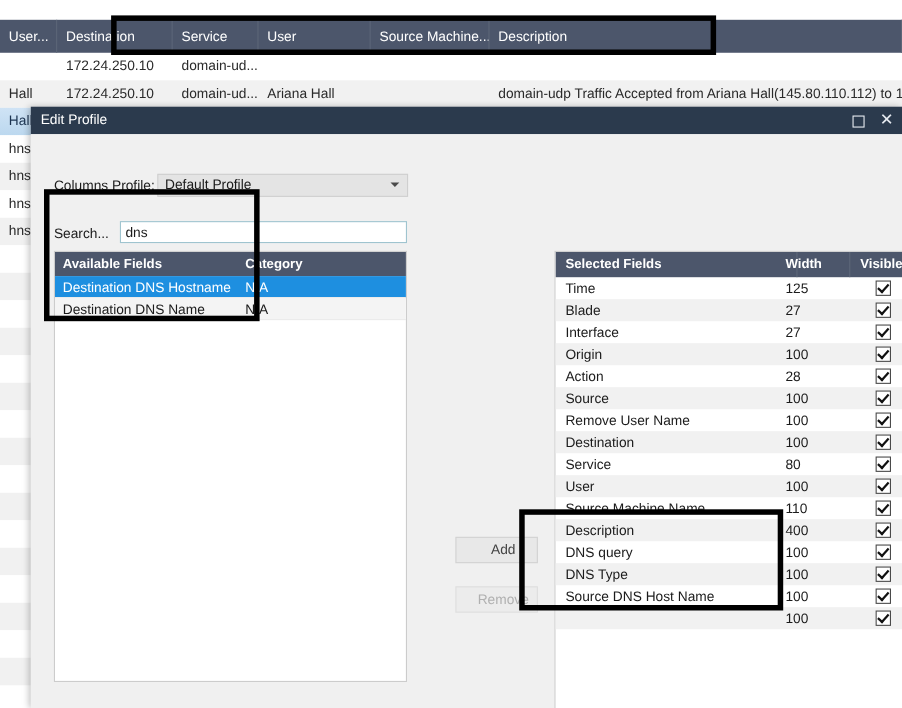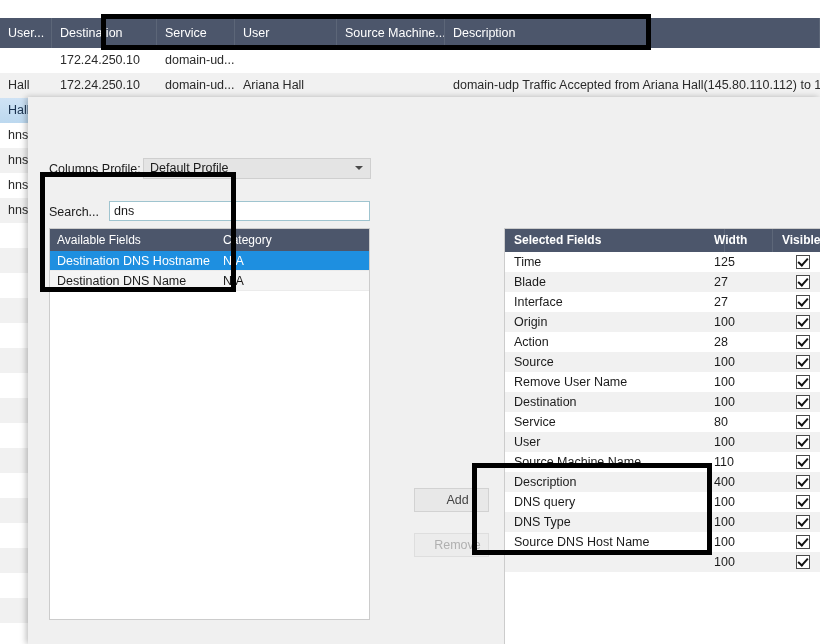--- a/index.html
+++ b/index.html
@@ -179,21 +179,21 @@
     border: 1px solid #cccccc;
     box-sizing: border-box;
     overflow: hidden;
   }
   #avail-head {
     position: absolute;
     left: 0; top: 0; width: 100%; height: 22px;
     background: #4c566b;
     color: #ffffff;
     font-size: 12px;
-    font-weight: normal;
+    font-weight: bold;
   }
   #avail-head .ahcell {
     position: absolute;
     top: 0; height: 22px; line-height: 22px;
     padding-left: 7px;
     box-sizing: border-box;
     white-space: nowrap;
   }
   .avail-row {
     position: absolute;
@@ -494,20 +494,25 @@
         <div class="bg-cell" style="left: 157px; width: 78px;"></div>
         <div class="bg-cell" style="left: 235px; width: 102px;"></div>
         <div class="bg-cell" style="left: 337px; width: 108px;"></div>
         <div class="bg-cell" style="left: 445px; width: 375px;"></div>
       </div>
     </div>
 </div>
 
 <div id="dialog">
 
+  <div id="dlg-title">
+    <span id="dlg-title-text">Edit Profile</span>
+    <span class="winbtn" id="btn-restore"><span class="sq"></span></span>
+    <span class="winbtn" id="btn-close">✕</span>
+  </div>
 
   <div id="dlg-body">
 
     <span id="cp-label">Columns Profile:</span>
     <div id="cp-select">
       <span id="cp-select-text">Default Profile</span>
       <span id="cp-arrow"></span>
     </div>
 
     <span id="search-label">Search...</span>

